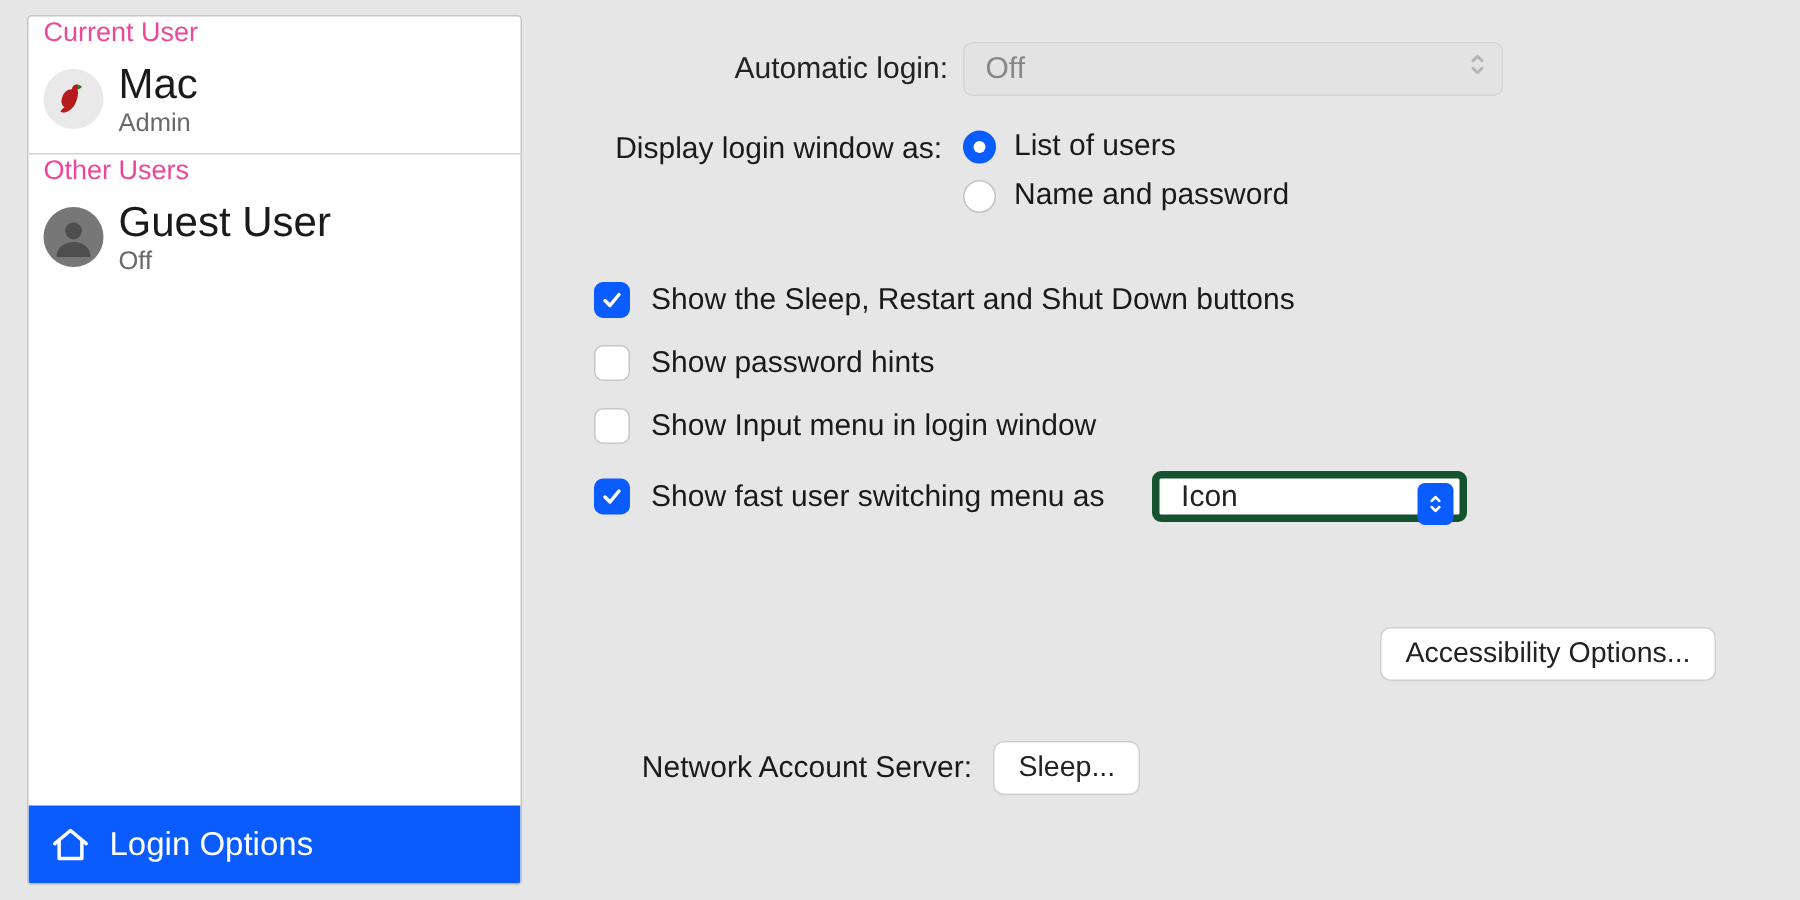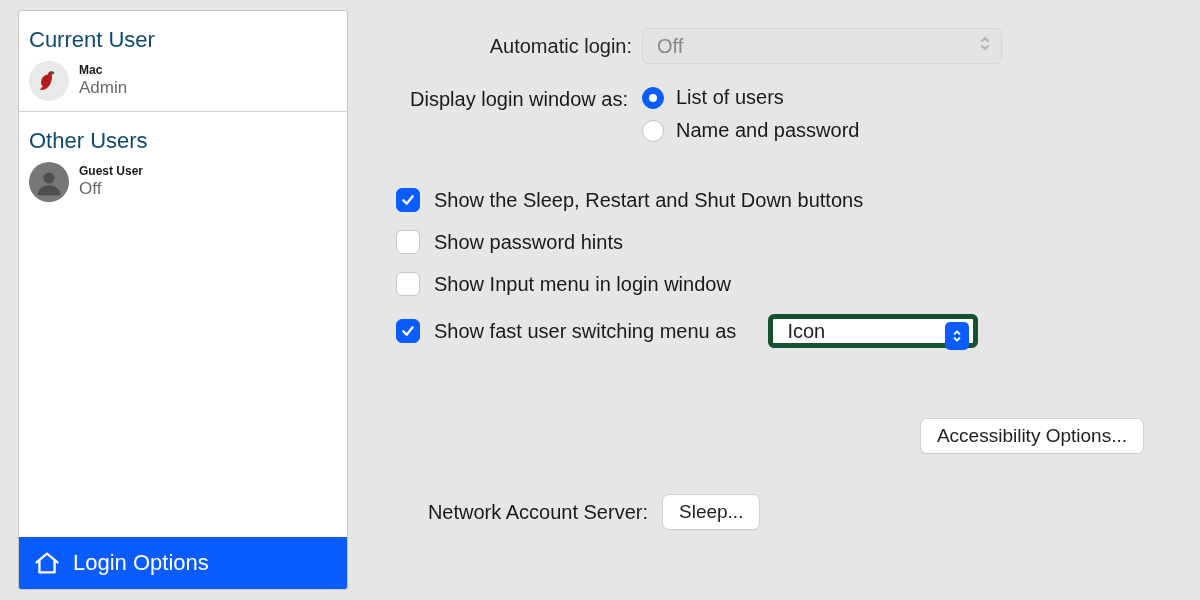--- a/index.html
+++ b/index.html
@@ -23,23 +23,23 @@
     height: 580px;
     margin: 10px 0 10px 18px;
     background: #ffffff;
     border: 1px solid #c6c6c6;
     border-radius: 3px;
     display: flex;
     flex-direction: column;
     overflow: hidden;
   }
   .section-header {
-    font-size: 22px;
-    color: #0c4a6e;
-    padding: 16px 10px 4px 10px;
+    font-size: 18px;
+    color: #ec4899;
+    padding: 0 10px 4px 10px;
   }
   .user-row {
     display: flex;
     align-items: center;
     gap: 10px;
     padding: 4px 10px 10px 10px;
   }
   .avatar {
     width: 40px; height: 40px;
     border-radius: 50%;
@@ -47,21 +47,21 @@
     display: flex;
     align-items: center;
     justify-content: center;
     flex: 0 0 40px;
     overflow: hidden;
   }
   .avatar.guest {
     background: #777;
   }
   .avatar.guest svg { width: 32px; height: 32px; }
-  .user-name { font-size: 12px; line-height: 1.15; font-weight: bold; }
+  .user-name { font-size: 28px; line-height: 1.15; }
   .user-sub  { font-size: 17px; color: #6a6a6a; line-height: 1.15; }
   .divider {
     height: 1px;
     background: #d2d2d2;
     margin: 0;
   }
   .sidebar-spacer { flex: 1; }
   .login-options-item {
     background: #0a5cff;
     color: #ffffff;

